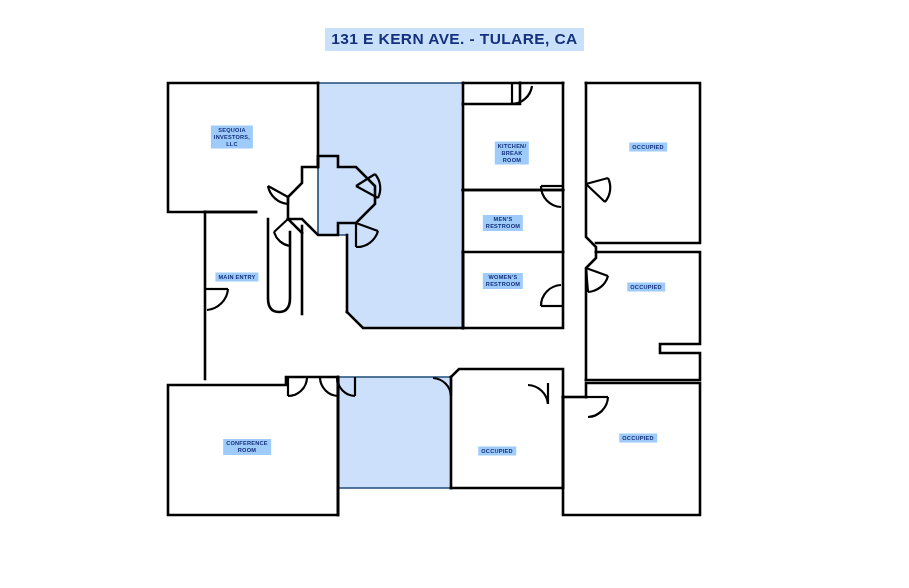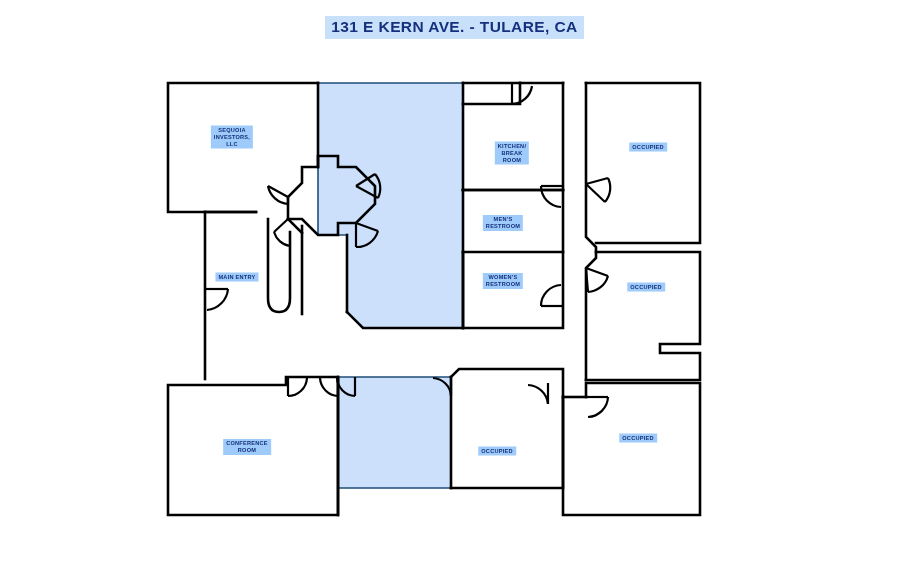--- a/index.html
+++ b/index.html
@@ -17,21 +17,21 @@
   }
   #page {
     position: absolute;
     inset: 0;
     background: #ffffff;
   }
   
   #title-bar {
     position: absolute;
     left: 0;
-    top: 16px;
+    top: 28px;
     width: 909px;
     text-align: center;
     pointer-events: none;
   }
   #title-text {
     display: inline-block;
     font-family: "Liberation Sans", sans-serif;
     font-size: 15.5px;
     font-weight: bold;
     letter-spacing: 0.4px;

